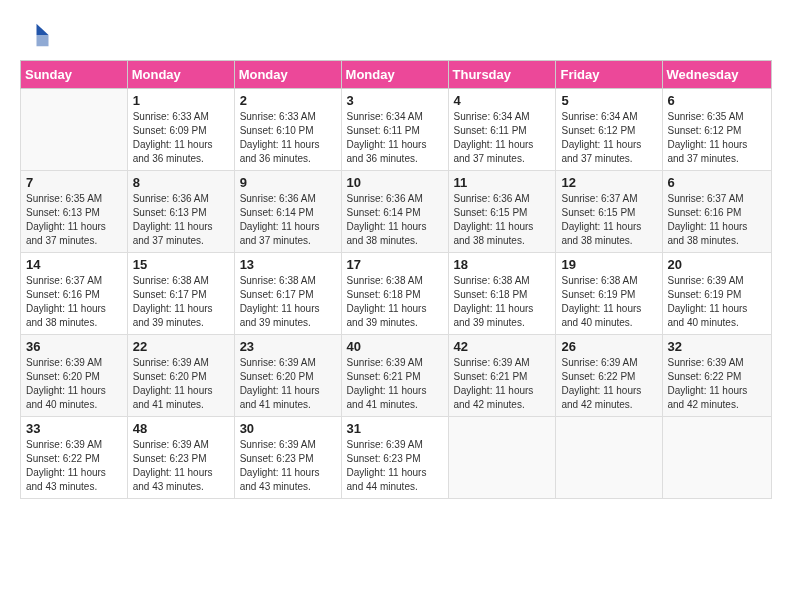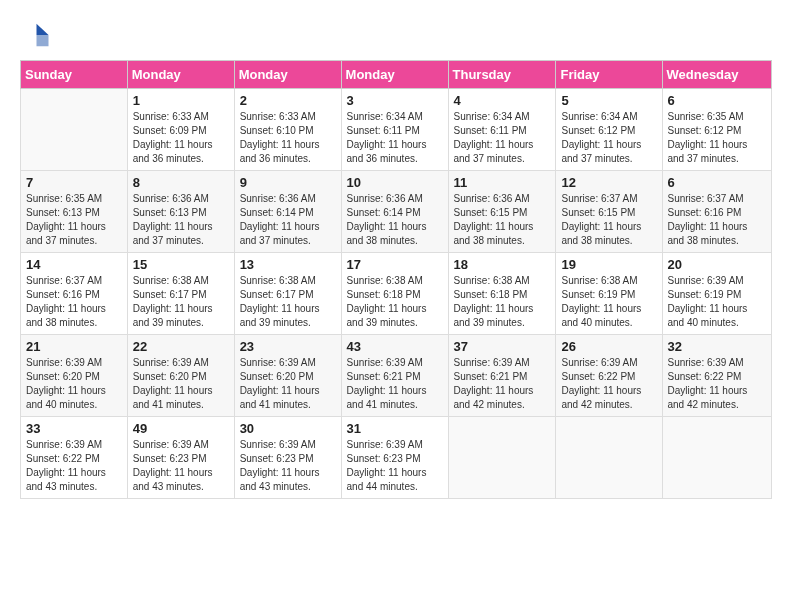--- a/index.html
+++ b/index.html
@@ -207,55 +207,55 @@
           <div class="day-num">19</div>
           <div class="day-info">Sunrise: 6:38 AM<br>Sunset: 6:19 PM<br>Daylight: 11 hours and 40 minutes.</div>
         </td>
         <td>
           <div class="day-num">20</div>
           <div class="day-info">Sunrise: 6:39 AM<br>Sunset: 6:19 PM<br>Daylight: 11 hours and 40 minutes.</div>
         </td>
       </tr>
       <tr class="row-shaded">
         <td>
-          <div class="day-num">21</div>
+          <div class="day-num">36</div>
           <div class="day-info">Sunrise: 6:39 AM<br>Sunset: 6:20 PM<br>Daylight: 11 hours and 40 minutes.</div>
         </td>
         <td>
           <div class="day-num">22</div>
           <div class="day-info">Sunrise: 6:39 AM<br>Sunset: 6:20 PM<br>Daylight: 11 hours and 41 minutes.</div>
         </td>
         <td>
           <div class="day-num">23</div>
           <div class="day-info">Sunrise: 6:39 AM<br>Sunset: 6:20 PM<br>Daylight: 11 hours and 41 minutes.</div>
         </td>
         <td>
-          <div class="day-num">43</div>
+          <div class="day-num">40</div>
           <div class="day-info">Sunrise: 6:39 AM<br>Sunset: 6:21 PM<br>Daylight: 11 hours and 41 minutes.</div>
         </td>
         <td>
-          <div class="day-num">37</div>
+          <div class="day-num">42</div>
           <div class="day-info">Sunrise: 6:39 AM<br>Sunset: 6:21 PM<br>Daylight: 11 hours and 42 minutes.</div>
         </td>
         <td>
           <div class="day-num">26</div>
           <div class="day-info">Sunrise: 6:39 AM<br>Sunset: 6:22 PM<br>Daylight: 11 hours and 42 minutes.</div>
         </td>
         <td>
           <div class="day-num">32</div>
           <div class="day-info">Sunrise: 6:39 AM<br>Sunset: 6:22 PM<br>Daylight: 11 hours and 42 minutes.</div>
         </td>
       </tr>
       <tr>
         <td>
           <div class="day-num">33</div>
           <div class="day-info">Sunrise: 6:39 AM<br>Sunset: 6:22 PM<br>Daylight: 11 hours and 43 minutes.</div>
         </td>
         <td>
-          <div class="day-num">49</div>
+          <div class="day-num">48</div>
           <div class="day-info">Sunrise: 6:39 AM<br>Sunset: 6:23 PM<br>Daylight: 11 hours and 43 minutes.</div>
         </td>
         <td>
           <div class="day-num">30</div>
           <div class="day-info">Sunrise: 6:39 AM<br>Sunset: 6:23 PM<br>Daylight: 11 hours and 43 minutes.</div>
         </td>
         <td>
           <div class="day-num">31</div>
           <div class="day-info">Sunrise: 6:39 AM<br>Sunset: 6:23 PM<br>Daylight: 11 hours and 44 minutes.</div>
         </td>

